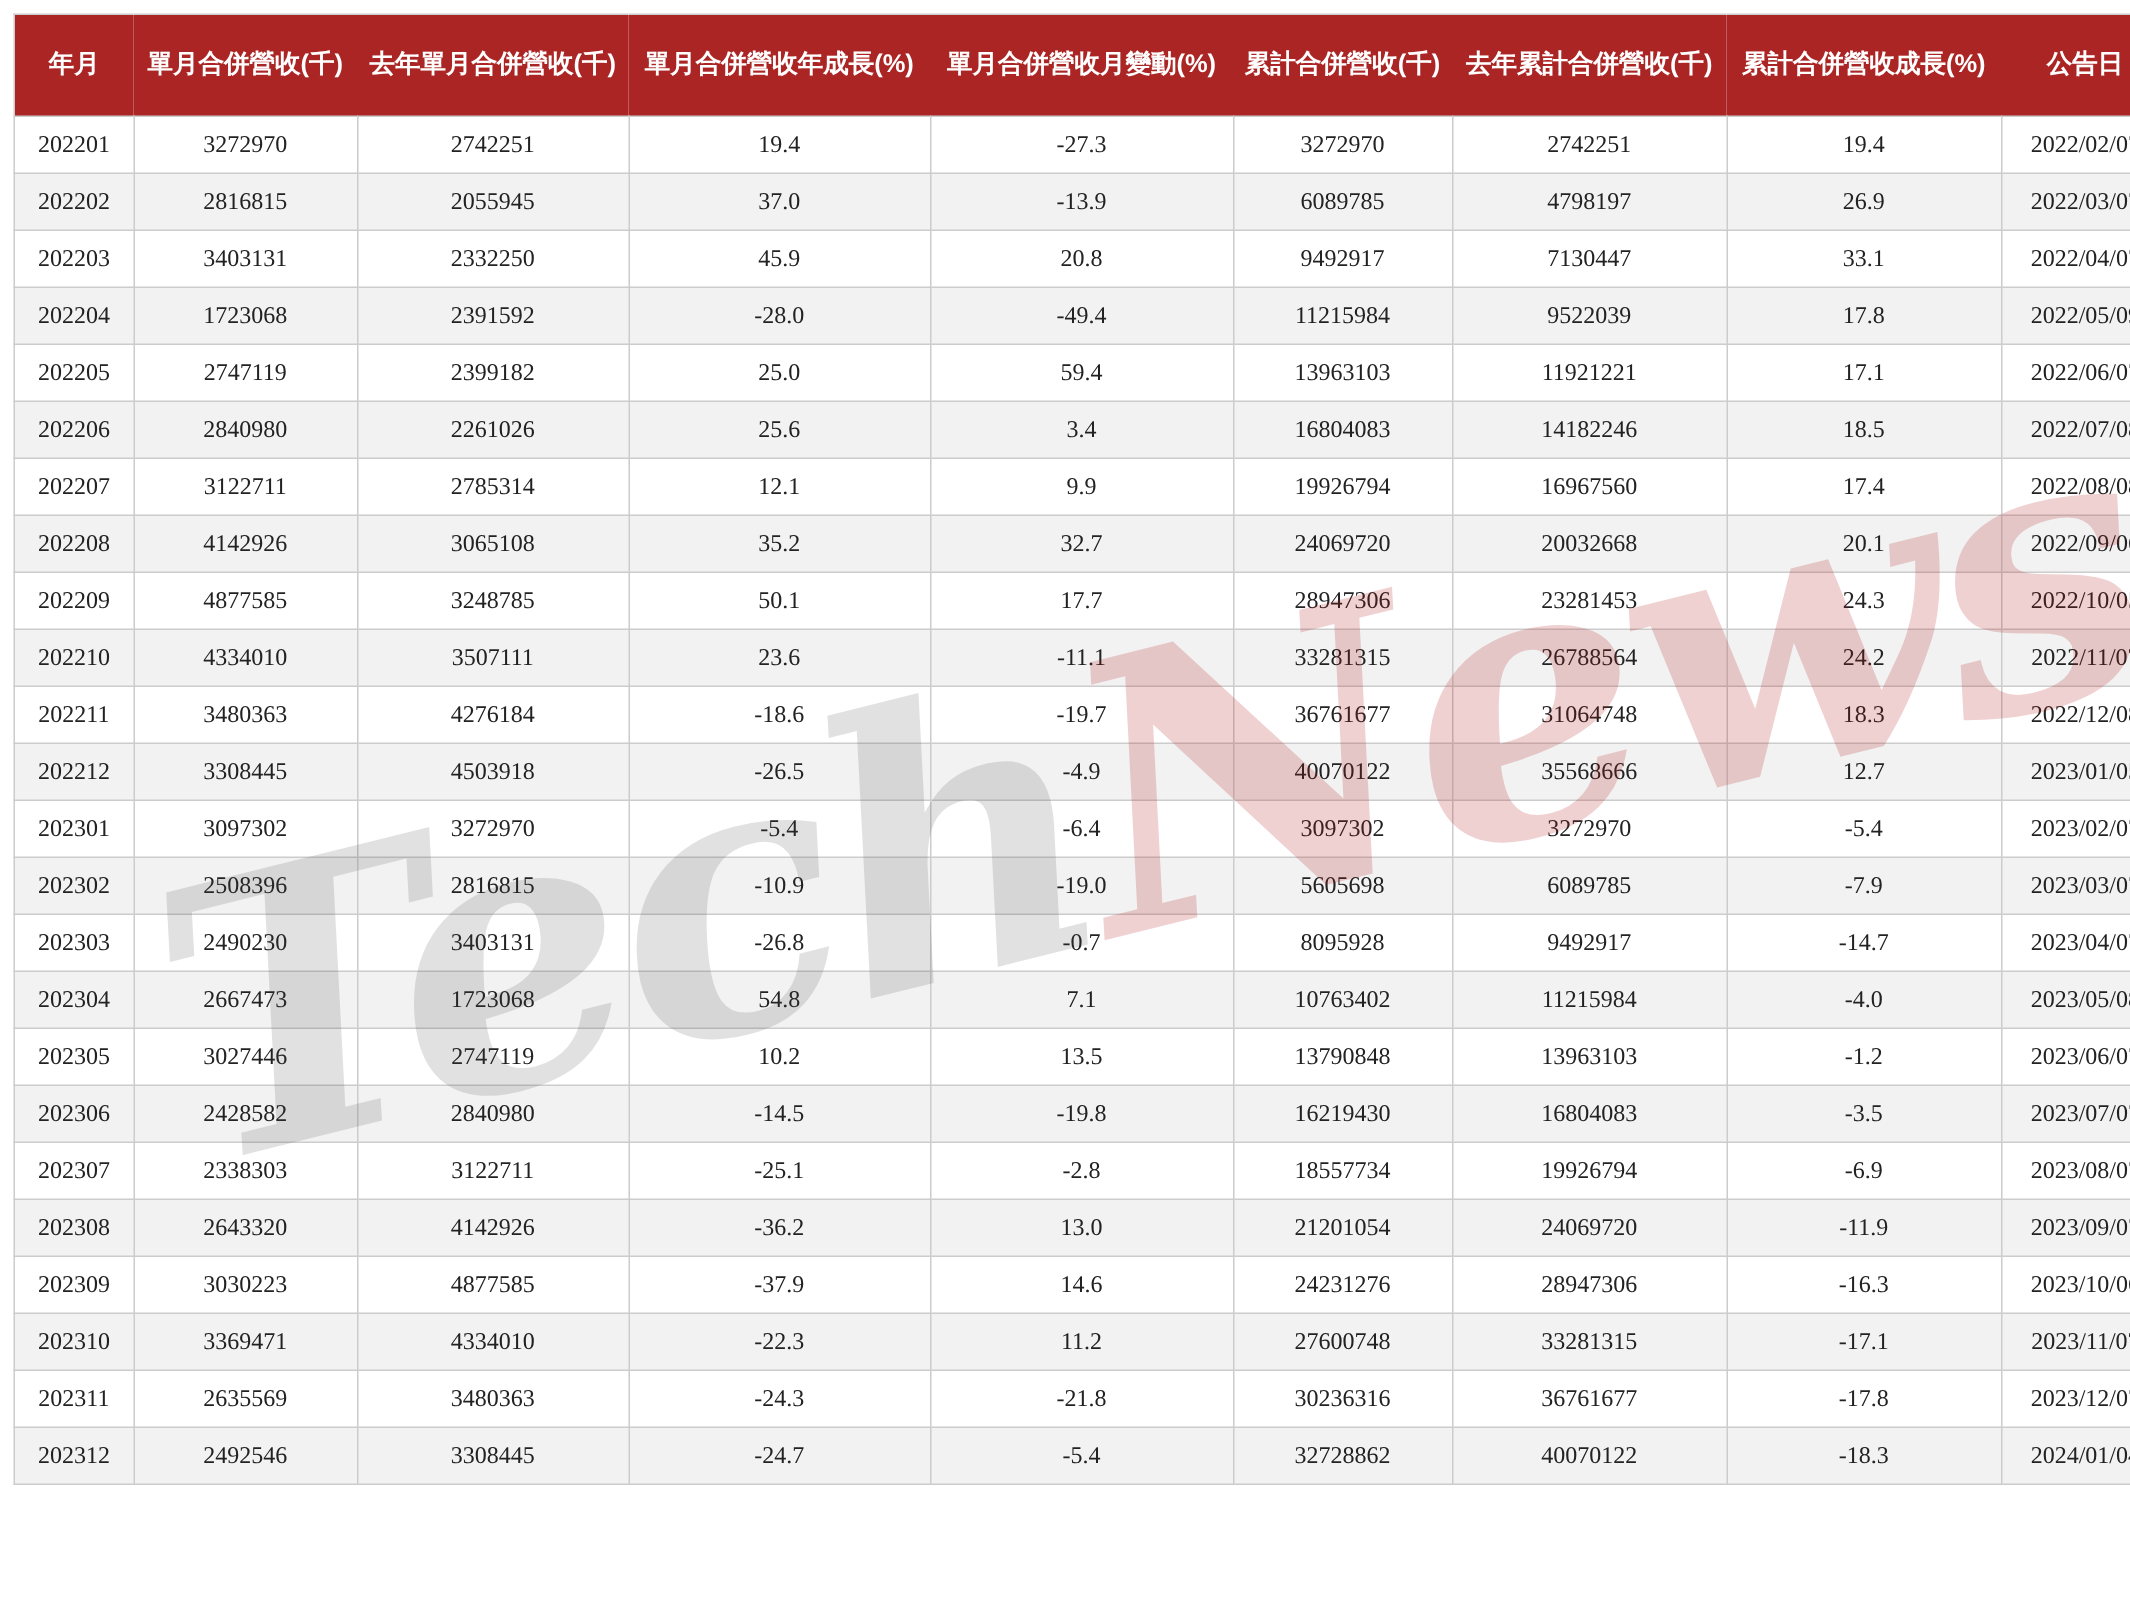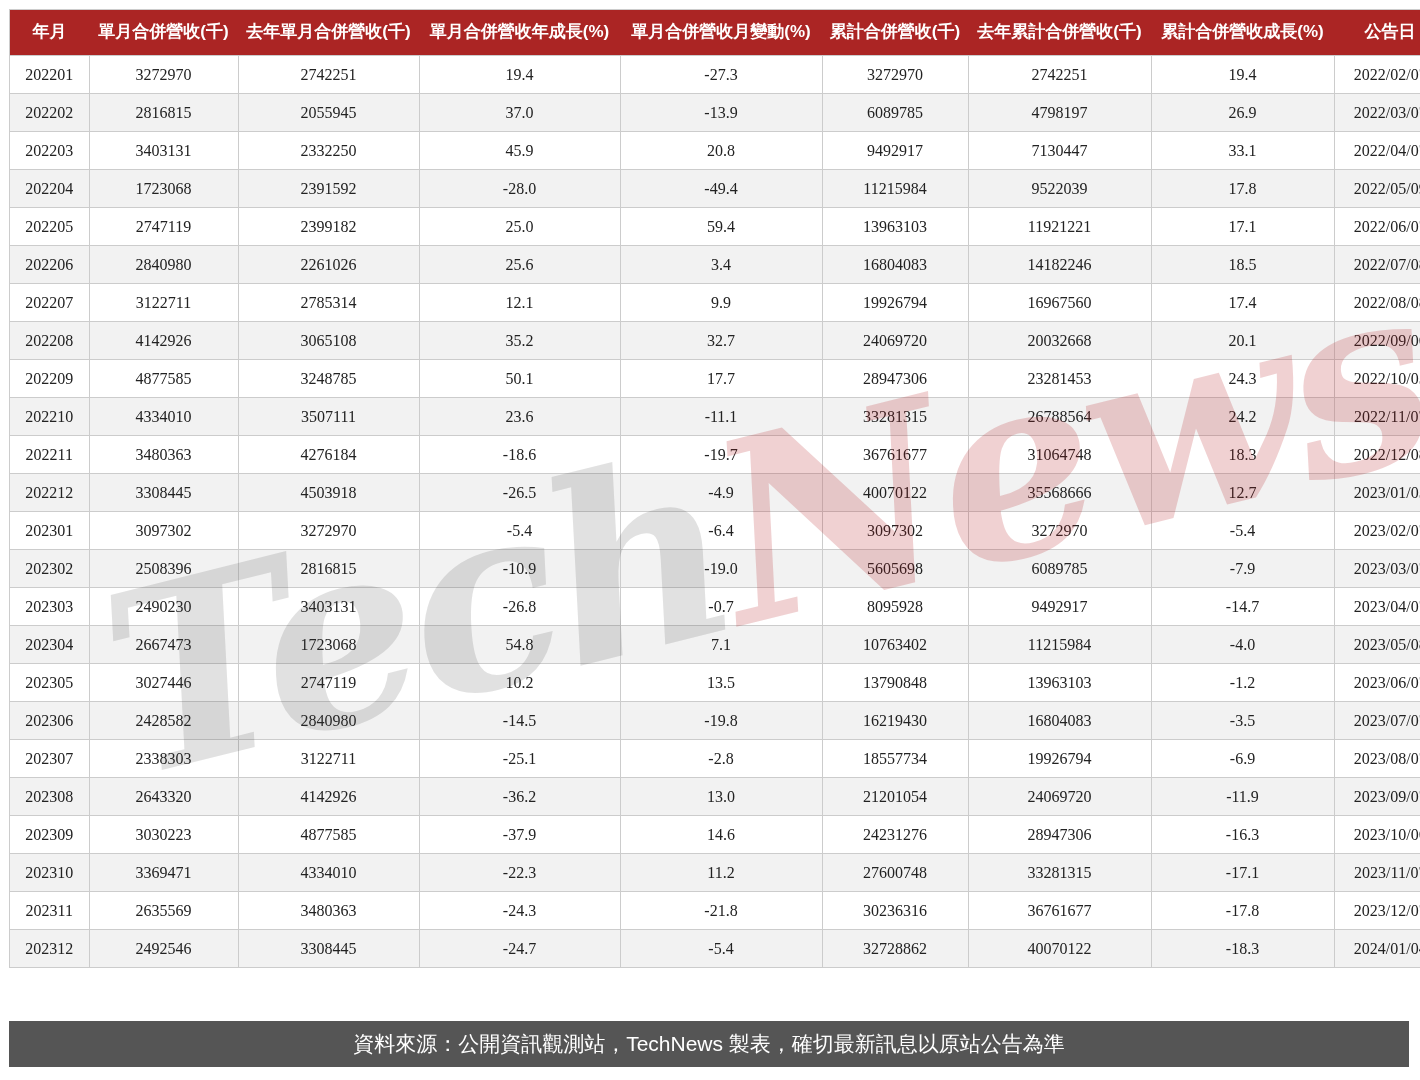--- a/index.html
+++ b/index.html
@@ -30,21 +30,21 @@
     width:1400px;
     margin:9px 0 0 9px;
     border:1px solid var(--grid-border);
   }
   thead th{
     background:var(--header-bg);
     color:var(--header-text);
     font:bold 17px/1.2 "Liberation Sans", sans-serif;
     height:45px;
     text-align:center;
-    padding:0 2px;
+    padding:11px 2px;
     border:none;
   }
   tbody td{
     height:37px;
     border:1px solid var(--grid-border);
     text-align:center;
     vertical-align:middle;
     font:16px "Liberation Serif","DejaVu Serif",serif;
     color:var(--cell-text);
     padding:0 2px;
@@ -372,17 +372,14 @@
           <td>32728862</td>
           <td>40070122</td>
           <td>-18.3</td>
           <td>2024/01/04</td>
         </tr>
       </tbody>
   </table>
 
   <div class="watermark" aria-hidden="true"><span class="wm-gray">Tech</span><span class="wm-red">News</span></div>
 
-  <div class="footer">
-    <span>資料來源：公開資訊觀測站，TechNews 製表，確切最新訊息以原站公告為準</span>
-  </div>
 
 </div>
 
 </body></html>

